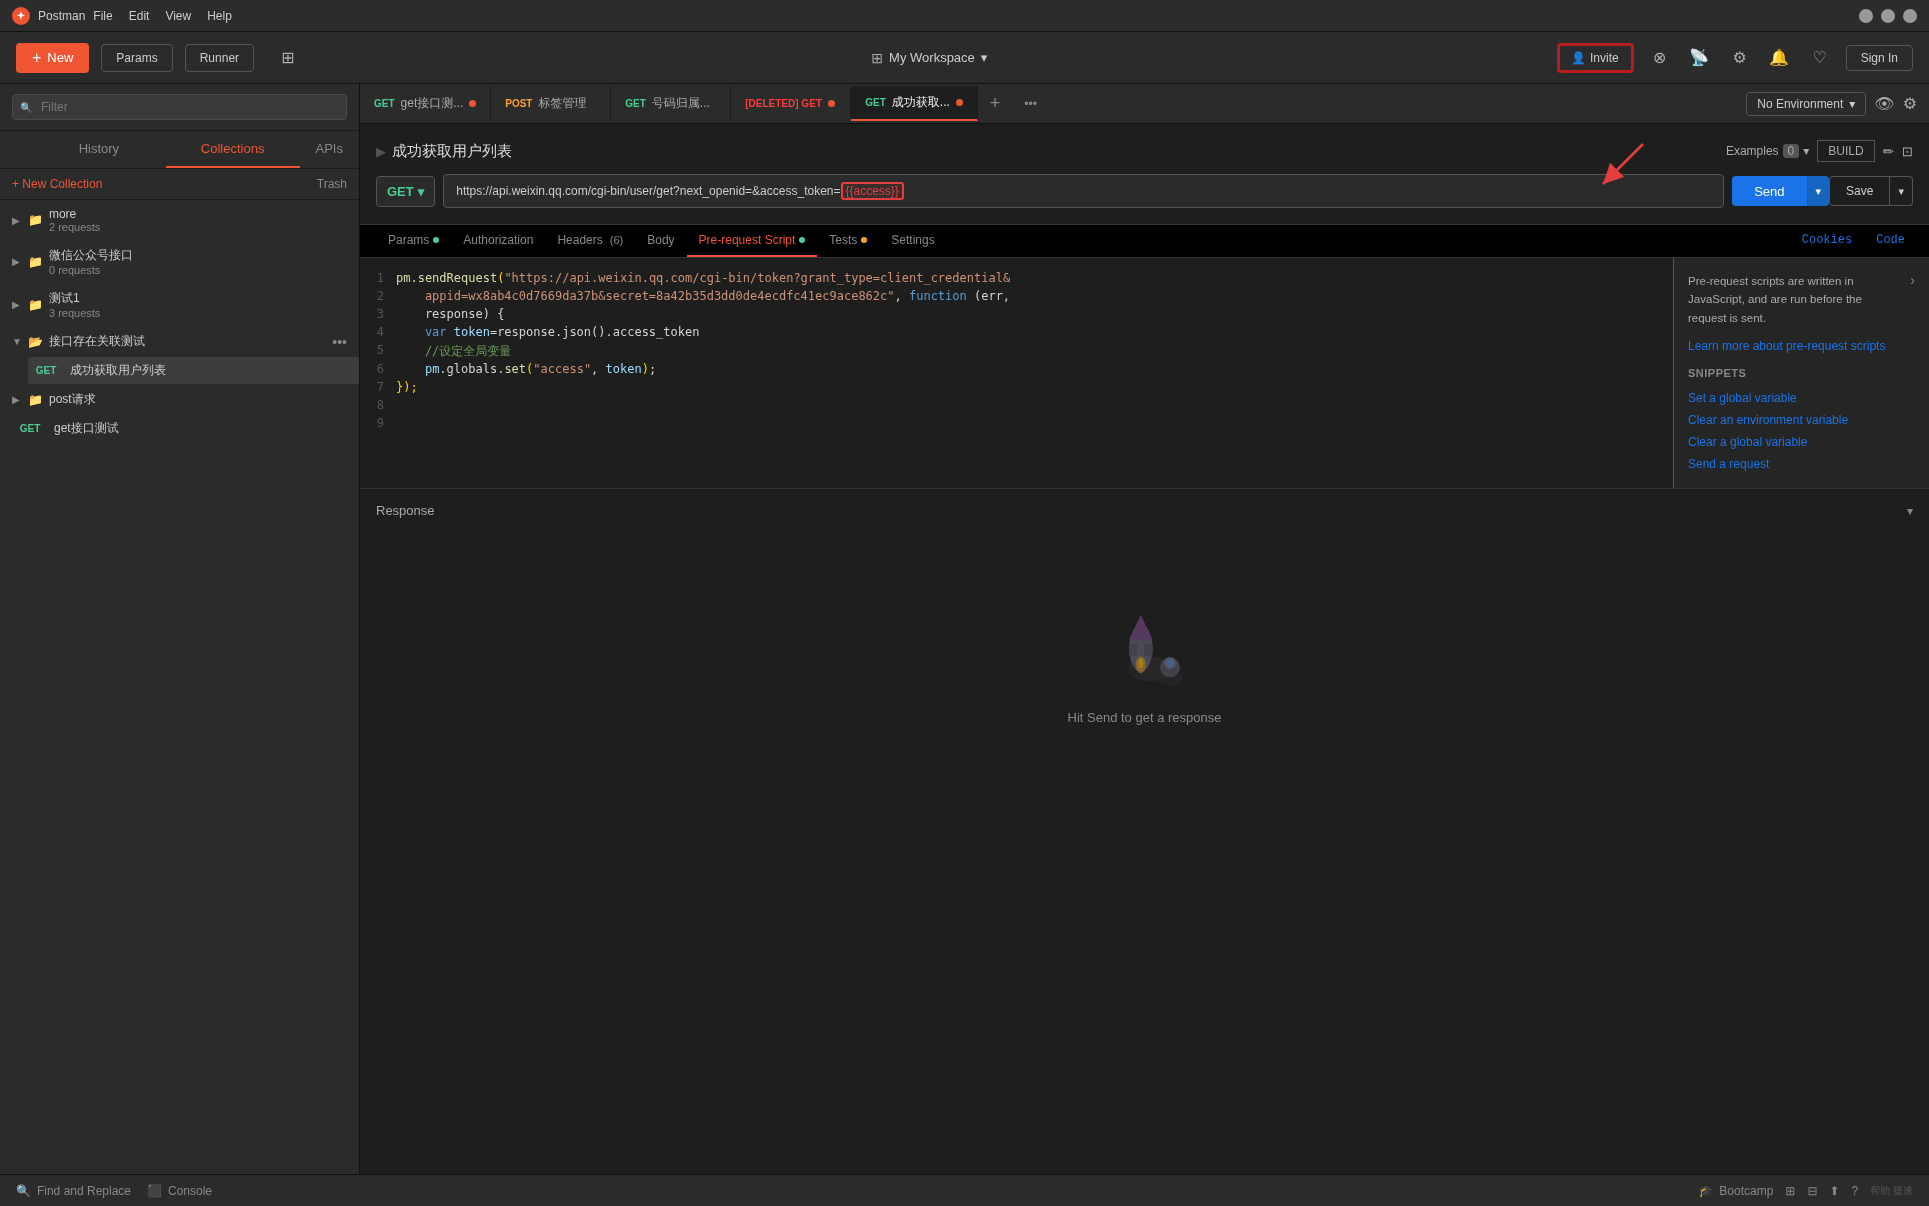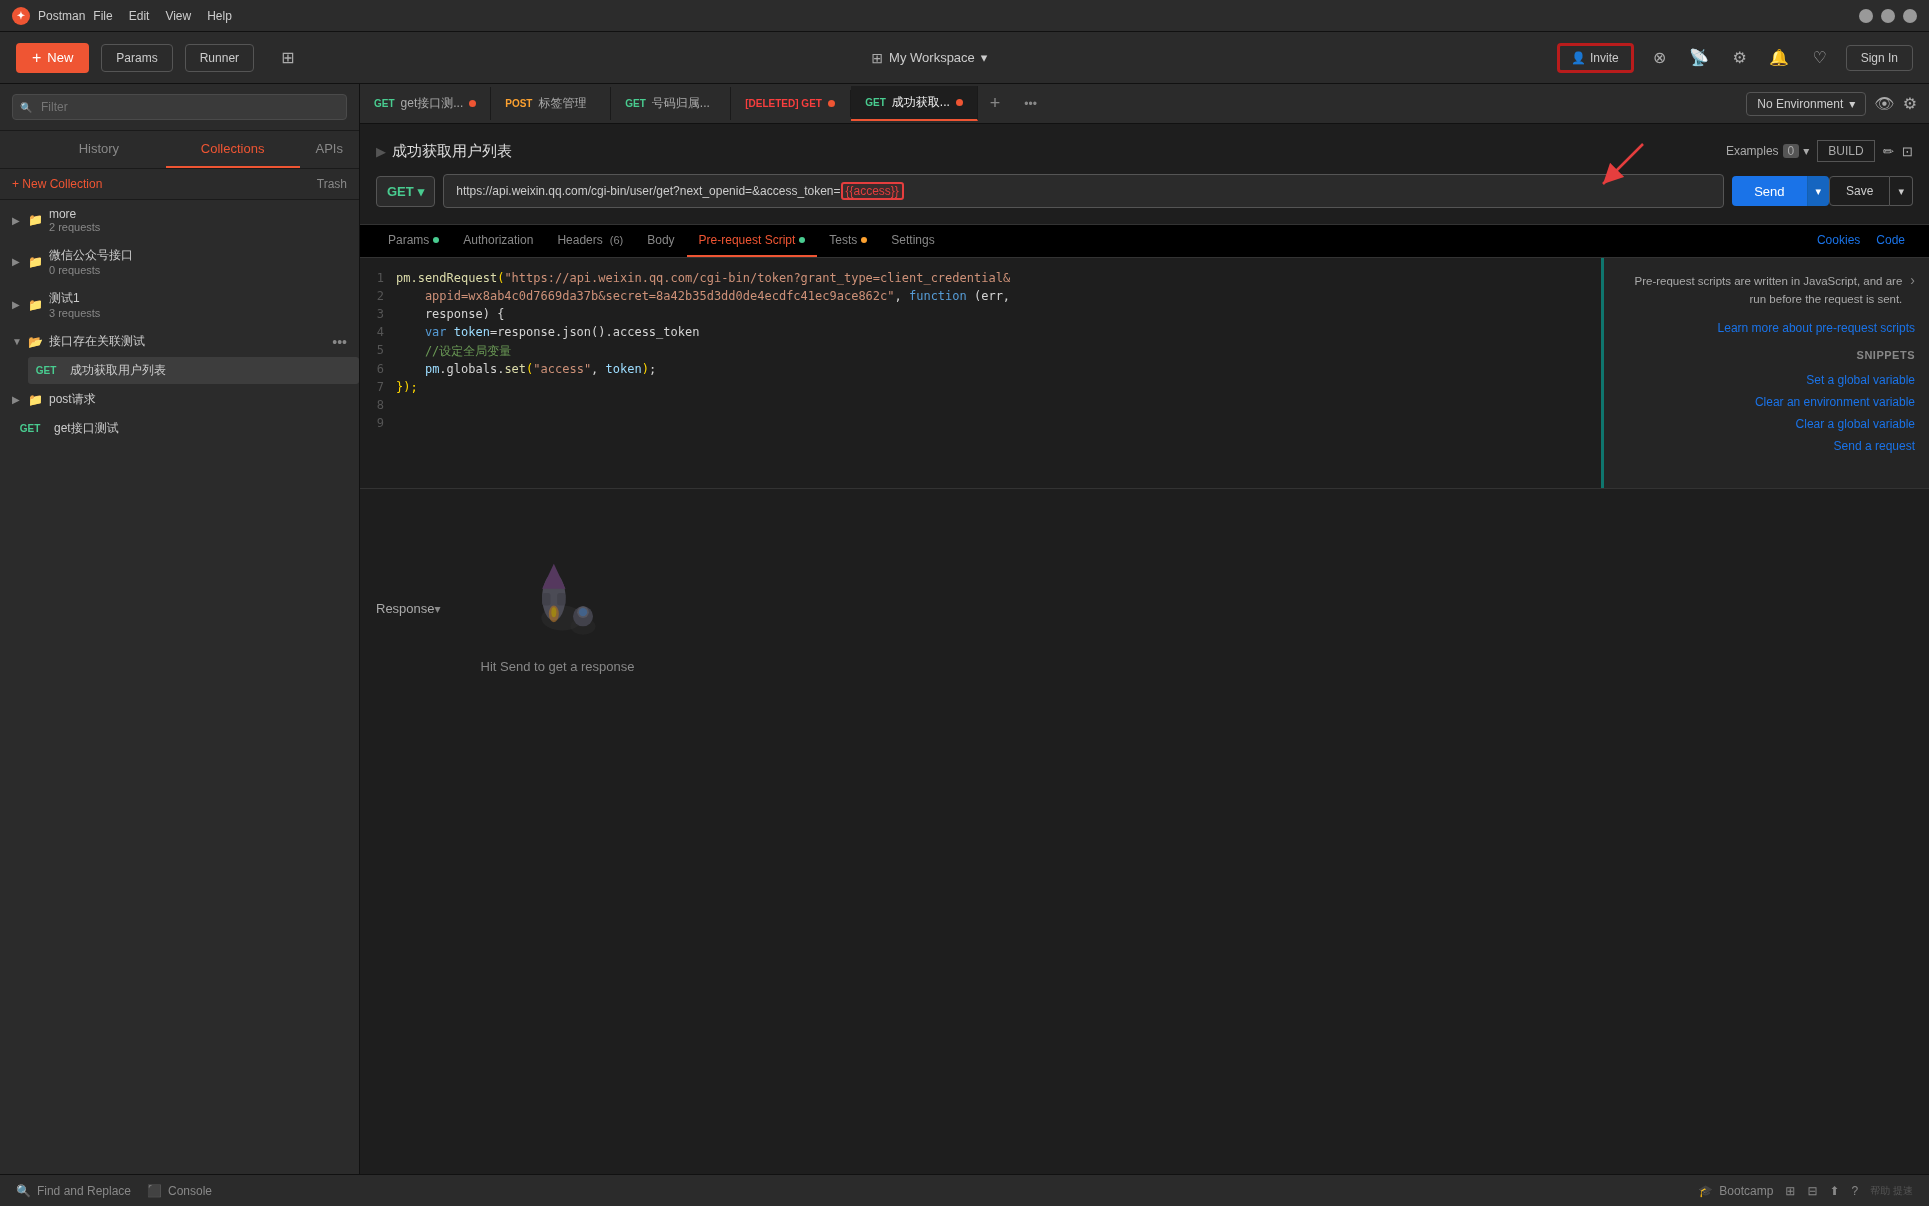--- a/index.html
+++ b/index.html
@@ -391,21 +391,21 @@
       cursor: pointer;
       font-size: 12px;
       border-bottom: 2px solid transparent;
       display: flex;
       align-items: center;
       gap: 4px;
     }
     .req-tab.active { color: #ef5533; border-bottom: 2px solid #ef5533; }
     .tab-dot-green { width: 6px; height: 6px; border-radius: 50%; background: #49cc90; }
     .tab-dot-orange { width: 6px; height: 6px; border-radius: 50%; background: #fca130; }
-    .req-tab-right { margin-left: auto; display: flex; gap: 8px; }
+    .req-tab-right { margin-left: auto; display: flex; gap: 16px; font-family: Liberation Mono, monospace; }
     .cookies-link { color: #1a73e8; font-size: 12px; cursor: pointer; padding: 8px 0; }
     .code-link { color: #1a73e8; font-size: 12px; cursor: pointer; padding: 8px 8px; }
 
     
     .editor-area {
       display: flex;
       flex: 1;
       overflow: hidden;
     }
     .code-editor {
@@ -433,27 +433,26 @@
     .c-default { color: #d4d4d4; }
     .c-string { color: #ce9178; }
     .c-keyword { color: #569cd6; }
     .c-fn { color: #dcdcaa; }
     .c-comment { color: #6a9955; }
     .c-var { color: #9cdcfe; }
     .c-bracket { color: #ffd700; }
 
     
     .snippets-panel {
-      width: 328px;
+      width: 256px;
       background: #252525;
-      border-left: 3px solid #0f766e;
+      border-left: 1px solid #0f766e;
       padding: 14px;
       overflow-y: auto;
       flex-shrink: 0;
-      text-align: right;
     }
     .snippets-info {
       color: #aaa;
       font-size: 11.5px;
       line-height: 1.6;
       margin-bottom: 12px;
     }
     .snippets-link {
       color: #1a73e8;
       cursor: pointer;
@@ -473,22 +472,23 @@
       padding: 4px 0;
       cursor: pointer;
     }
 
     
     .response-area {
       border-top: 1px solid #333;
       background: #1e1e1e;
       padding: 14px 16px;
       display: flex;
-      flex-direction: row;
+      flex-direction: column;
       align-items: stretch;
+      gap: 36px;
     }
     .response-header {
       display: flex;
       align-items: center;
       justify-content: space-between;
     }
     .response-title { color: #aaa; font-size: 13px; }
     .response-collapse { color: #888; font-size: 12px; cursor: pointer; }
     .response-empty {
       display: flex;

